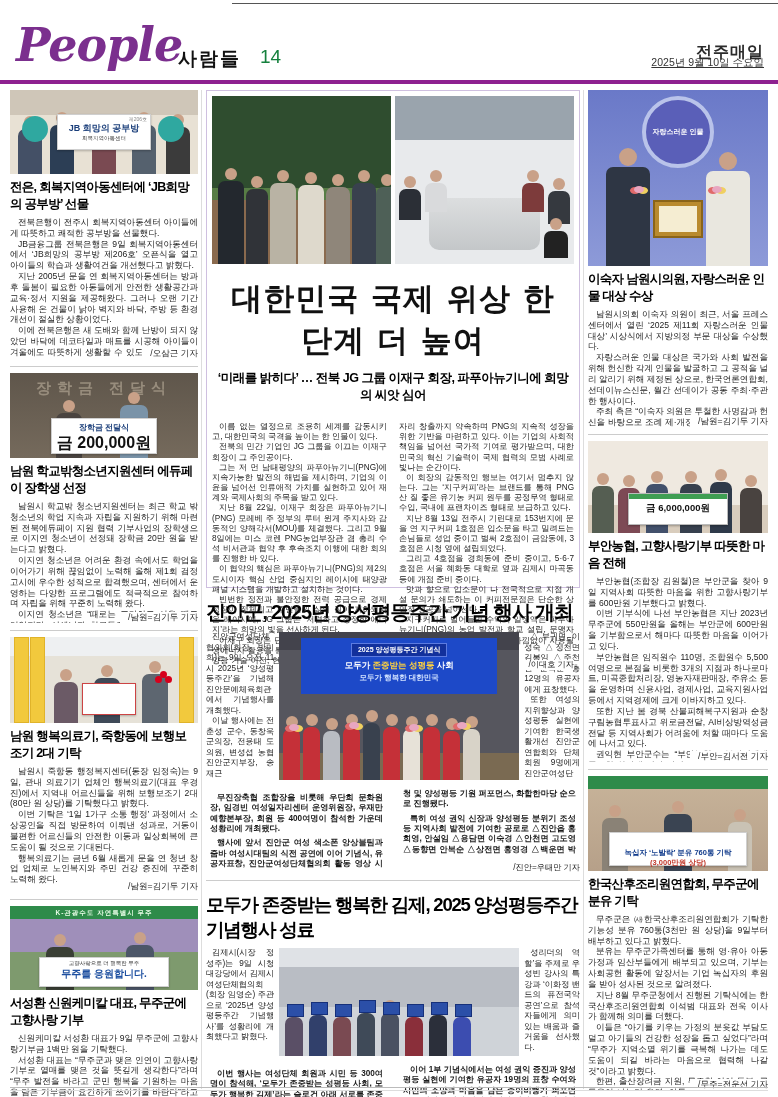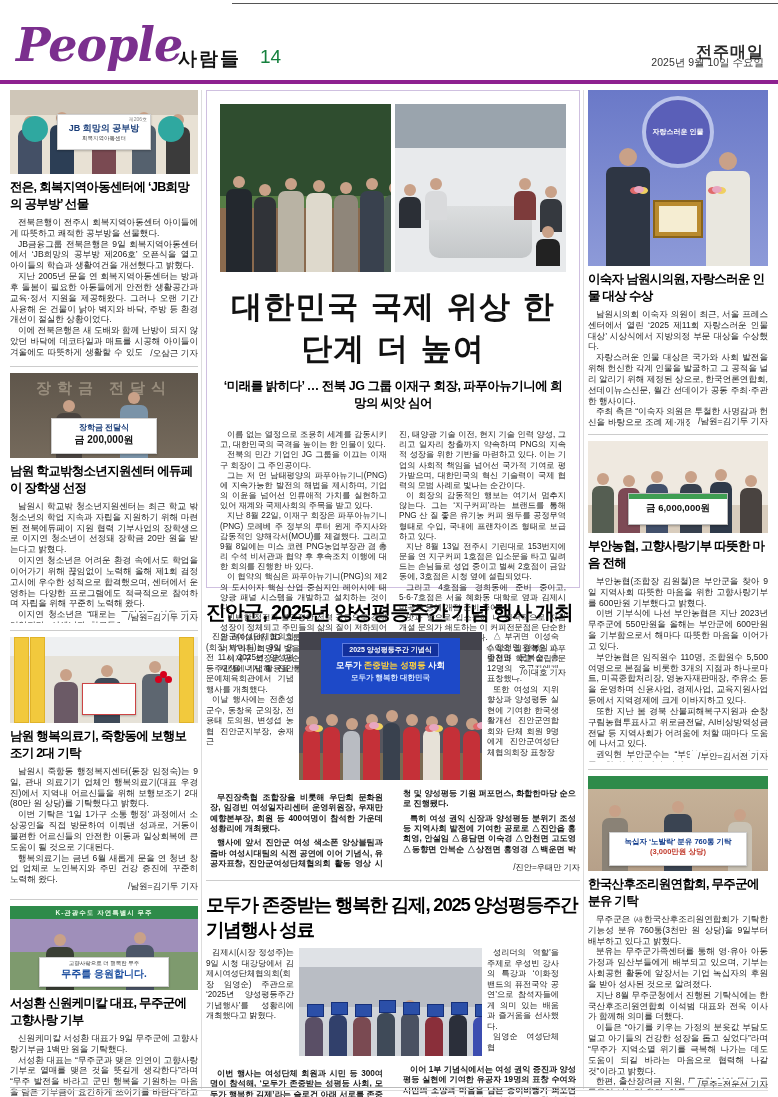--- a/index.html
+++ b/index.html
@@ -6,21 +6,21 @@
   .page{position:relative;width:778px;height:1097px;background:#fff;overflow:hidden;
         font-family:"Liberation Sans",sans-serif;color:#1a1a1a;}
   
   .top-rule{position:absolute;top:3px;left:232px;right:0;height:1px;background:#555;}
   .masthead{position:absolute;top:0;left:0;right:0;height:80px;}
   .logo{position:absolute;left:16px;top:18px;font-family:"DejaVu Serif","Liberation Serif",serif;
         font-style:italic;font-weight:bold;font-size:46px;color:#7b2f8e;letter-spacing:-1px;}
   .section-kr{position:absolute;left:178px;top:46px;font-size:19px;font-weight:bold;color:#111;letter-spacing:2px;}
   .page-num{position:absolute;left:260px;top:46px;font-size:19px;font-weight:normal;color:#15803d;}
   .paper{position:absolute;right:14px;top:22px;font-size:16px;font-weight:bold;color:#2b2b2b;letter-spacing:1px;margin-top:20px;}
-  .date{position:absolute;right:14px;top:56px;font-size:10.5px;color:#333;}
+  .date{position:absolute;right:14px;top:56px;font-size:10.5px;color:#333;text-decoration:underline;}
   .head-rule{position:absolute;top:80px;left:0;right:0;height:4px;background:#8e2190;}
   
   .columns{position:absolute;top:90px;left:10px;width:758px;bottom:4px;}
   .vr{position:absolute;top:0;bottom:4px;width:1px;background:#ddd;}
   .col{position:absolute;top:0;}
   .col-left{left:0;width:188px;}
   .col-center{left:196px;width:374px;}
   .col-right{left:578px;width:180px;}
   .foot-rule{position:absolute;left:0;right:0;bottom:2px;height:2px;border-top:1px solid #bbb;border-bottom:1px solid #ddd;}
   
@@ -70,39 +70,39 @@
           display:flex;align-items:center;justify-content:center;text-align:center;line-height:1.3;}
   .plaque{position:absolute;width:46px;height:34px;background:#b98a2e;border:2px solid #8a6418;}
   .plaque i{position:absolute;inset:4px;background:#f5edd2;display:block;}
   .ph-check{height:92px;background:linear-gradient(#efe9e0 0 70%,#d9cdbd 70% 100%);}
   .check{position:absolute;left:50%;transform:translateX(-50%);bottom:8px;width:98px;height:30px;background:#fff;
          border:1px solid #bbb;text-align:center;box-shadow:0 1px 2px rgba(0,0,0,.3);}
   .check .amt{font-size:9.5px;font-weight:bold;color:#111;margin-top:8px;}
   .check .bar{position:absolute;top:0;left:0;right:0;height:5px;background:#3f9e53;}
   .ph-milk{height:95px;background:linear-gradient(#c8b49a,#b6a089);}
   
-  .main-box{border:1px solid #cfc0e0;padding:13px;height:498px;box-sizing:border-box;}
+  .main-box{border:1px solid #cfc0e0;padding:5px;height:498px;box-sizing:border-box;}
   .main-photos{display:flex;gap:4px;}
   .main-photos .ph{flex:1;margin-bottom:0;}
   .main-hl{font-family:"DejaVu Serif","Liberation Serif",serif;font-weight:bold;font-size:31px;
            letter-spacing:1px;text-align:center;margin:14px 0 8px;color:#111;}
   .main-sub{font-size:12.5px;font-weight:bold;text-align:center;letter-spacing:-0.5px;margin-bottom:18px;color:#000;}
   .main-body{height:248px;column-count:2;column-gap:12px;column-fill:auto;font-size:8.2px;line-height:1.24;
              text-align:justify;overflow:hidden;position:relative;}
   .main-body p{margin:0;text-indent:7px;}
   .main-byline{position:absolute;right:0;bottom:0;background:#fff;padding-left:8px;font-size:8.2px;}
   .c-article{margin-top:9px;padding-top:2px;}
   .c-hl{font-size:20px;font-weight:bold;letter-spacing:-1.2px;margin:0 0 6px;color:#000;}
   .c-hl.small{font-size:18.5px;}
   .wrap-row{display:flex;gap:5px;}
   .wrap-side{font-size:8.2px;line-height:1.28;text-align:justify;overflow:hidden;}
   .wrap-side p{margin:0;text-indent:6px;}
   .w-left{width:88px;}
   .w-right{width:72px;}
-  .wrap-ph{width:183px;flex:none;}
+  .wrap-ph{width:240px;flex:none;}
   .c-bottom{margin-top:5px;column-count:2;column-gap:12px;column-fill:auto;font-size:8.2px;line-height:1.26;
             text-align:justify;overflow:hidden;position:relative;}
   .c-bottom p{margin:4px;text-indent:7px;font-weight:bold;}
   .c-div{border-top:1px solid #ccc;margin-top:7px;}
 </style>
 </head>
 <body>
 
 <div class="page">
 
@@ -168,21 +168,21 @@
           <i class="pr" style="left:46px;width:26px;height:58px;--c:#4a4440">
               <s class="hd"></s>
               <s class="bd"></s>
             </i>
           <i class="pr" style="left:110px;width:28px;height:66px;--c:#7a93a8">
               <s class="hd"></s>
               <s class="bd"></s>
             </i>
           <div class="sign" style="left:50%;transform:translateX(-50%);bottom:4px;width:104px;height:34px">
             <div style="font-size:8px;font-weight:bold;color:#1a3e7a;margin-top:3px">장학금 전달식</div>
-            <div style="font-size:10px;font-weight:bold;color:#111">금 200,000원</div>
+            <div style="font-size:16px;font-weight:bold;color:#111">금 200,000원</div>
           </div>
         </div>
         <h2 class="hl">남원 학교밖청소년지원센터 에듀페이 장학생 선정</h2>
         <div class="bodytxt" style="height:122px">
           <p>남원시 학교밖 청소년지원센터는 최근 학교 밖 청소년의 학업 지속과 자립을 지원하기 위해 마련된 전북에듀페이 지원 협력 기부사업의 장학생으로 이지연 청소년이 선정돼 장학금 20만 원을 받는다고 밝혔다.</p>
             <p>이지연 청소년은 어려운 환경 속에서도 학업을 이어가기 위해 끊임없이 노력해 올해 제1회 검정고시에 우수한 성적으로 합격했으며, 센터에서 운영하는 다양한 프로그램에도 적극적으로 참여하며 자립을 위해 꾸준히 노력해 왔다.</p>
             <p>이지연 청소년은 “때로는 포기하고 싶을 때도 있었지만, 선생님과 친구들의 응원 덕분에 힘을 낼 수 있었다”고 소감을 전했다.</p>
             <span class="byline">/남원=김기두 기자</span>
         </div>
       </div>
@@ -529,21 +529,21 @@
             </i>
           <i class="pr" style="left:76px;width:28px;height:70px;--c:#3a4452">
               <s class="hd"></s>
               <s class="bd"></s>
             </i>
           <i class="pr" style="left:140px;width:24px;height:62px;--c:#c9c2b4">
               <s class="hd"></s>
               <s class="bd"></s>
             </i>
           <div class="sign" style="left:50%;transform:translateX(-50%);bottom:5px;width:136px;height:32px">
-            <div style="font-size:7.5px;font-weight:bold;color:#123c8c;margin-top:4px">녹십자 ‘노발락’ 분유 760통 기탁</div>
+            <div style="font-size:7.5px;font-weight:bold;color:#123c8c;margin-top:15px">녹십자 ‘노발락’ 분유 760통 기탁</div>
             <div style="font-size:7.5px;font-weight:bold;color:#c0392b">(3,000만원 상당)</div>
           </div>
         </div>
         <h2 class="hl">한국산후조리원연합회, 무주군에 분유 기탁</h2>
         <div class="bodytxt" style="height:176px">
           <p>무주군은 ㈔한국산후조리원연합회가 기탁한 기능성 분유 760통(3천만 원 상당)을 9일부터 배부하고 있다고 밝혔다.</p>
             <p>분유는 무주군가족센터를 통해 영·유아 아동 가정과 임산부들에게 배부되고 있으며, 기부는 사회공헌 활동에 앞장서는 기업 녹십자의 후원을 받아 성사된 것으로 알려졌다.</p>
             <p>지난 8월 무주군청에서 진행된 기탁식에는 한국산후조리원연합회 이석범 대표와 전욱 이사가 함께해 의미를 더했다.</p>
             <p>이들은 “아기를 키우는 가정의 분윳값 부담도 덜고 아기들의 건강한 성장을 돕고 싶었다”라며 “무주가 지역소멸 위기를 극복해 나가는 데도 도움이 되길 바라는 마음으로 협력해 나갈 것”이라고 밝혔다.</p>
             <p>한편, 출산장려금 지원, 무주형 아이 돌봄, 공동육아 나눔터 운영, 아동 양육 지원 등을 통해 출산·양육 친화 환경 조성에 힘쓰고 있는 무주군은 한국산후조리원연합회와의 협력을 기반으로 양질의 양육 환경지원을 확대하는 데 주력할 방침이다.</p>

